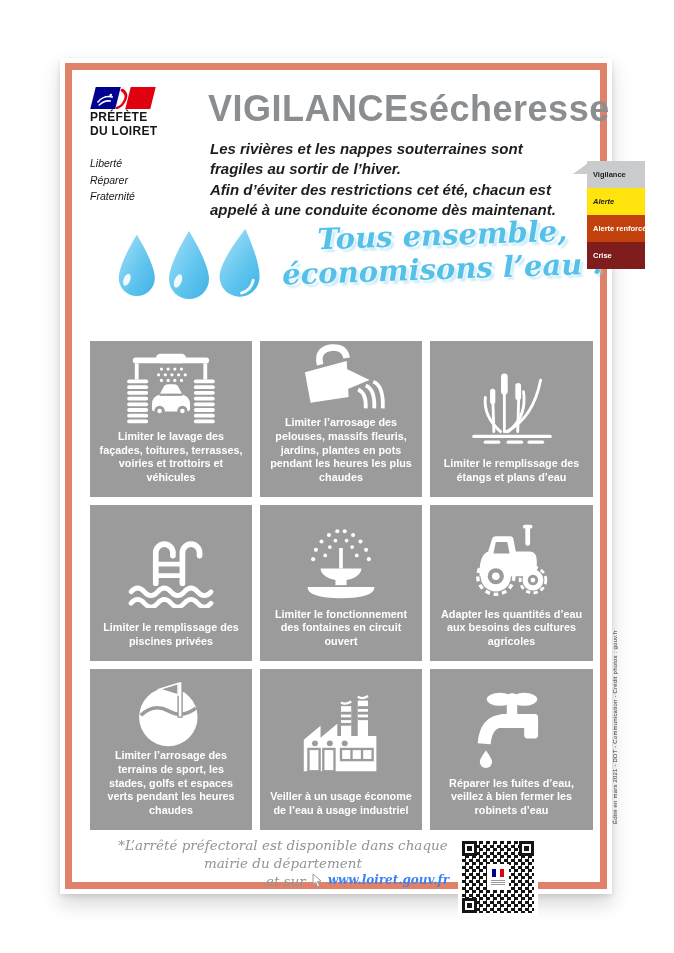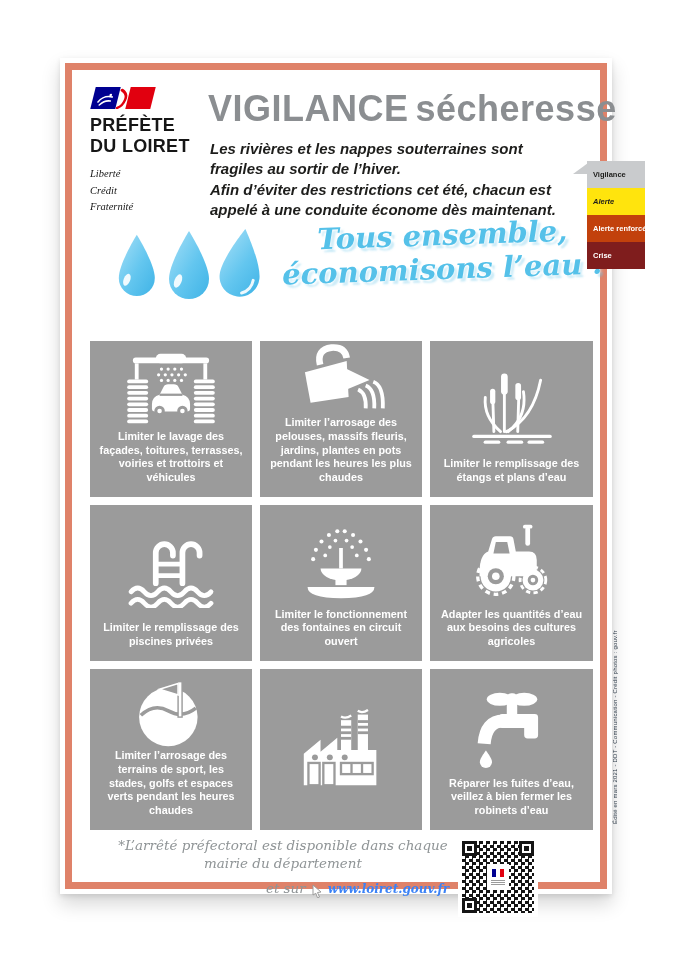--- a/index.html
+++ b/index.html
@@ -13,26 +13,26 @@
   }
   .frame{position:absolute;left:5px;top:5px;right:5px;bottom:5px;border:7px solid #df8269;}
 
   
   .logo{position:absolute;left:30px;top:28px;width:120px;}
   .flag{display:flex;align-items:center;height:24px;margin-left:3px;}
   .flag .seg{display:inline-block;height:22px;transform:skewX(-14deg);}
   .seg-blue{width:25px;background:#000091;position:relative;overflow:hidden;}
   .seg-gap{width:10px;display:flex;align-items:center;justify-content:center;}
   .seg-red{width:25px;background:#e1000f;}
-  .logo-name{font-weight:bold;font-size:18px;line-height:1.18;letter-spacing:.3px;color:#161616;margin-top:5px;}
-  .motto{margin-top:9px;font-family:Liberation Serif, serif;font-style:italic;font-size:10.5px;color:#161616;line-height:1.55;}
+  .logo-name{font-weight:bold;font-size:12px;line-height:1.18;letter-spacing:.3px;color:#161616;}
+  .motto{margin-top:17px;font-family:Liberation Sans, sans-serif;font-style:italic;font-size:10.5px;color:#161616;line-height:1.55;}
 
   .title{position:absolute;left:148px;top:30px;white-space:nowrap;color:#8b8e91;font-size:36px;letter-spacing:.5px;}
   .title .strong{font-weight:800;}
-  .title .light{font-weight:700;margin-left:7px;}
+  .title .light{font-weight:700;}
 
   .intro{position:absolute;left:150px;top:81px;width:368px;font-style:italic;font-weight:bold;
          font-size:15px;line-height:1.35;color:#1d1d1b;}
   .intro p{margin:0;}
 
   
   .scale{position:absolute;left:527px;top:45px;width:58px;z-index:6;}
   .level{height:27px;display:flex;align-items:center;padding-left:6px;box-sizing:border-box;
          font-weight:bold;font-size:7.5px;position:relative;white-space:nowrap;}
   .scale-tail{position:absolute;left:-14px;top:2px;width:0;height:0;
@@ -50,21 +50,21 @@
         grid-template-columns:162px 162px 163px;grid-template-rows:156px 156px 161px;gap:8px;}
   .tile{background:#9b9b9b;color:#fff;display:flex;flex-direction:column;align-items:center;
         justify-content:flex-end;padding:10px 8px 12px;box-sizing:border-box;text-align:center;}
   .icon-wrap{flex:1;display:flex;align-items:center;justify-content:center;width:100%;}
   .caption{font-weight:bold;font-size:10.8px;line-height:1.28;}
 
   
   .footer-note{position:absolute;left:55px;top:779px;width:336px;
                font-family:"DejaVu Serif",serif;font-style:italic;color:#8f9496;
                font-size:13.5px;line-height:1.3;text-align:center;}
-  .note-line2{text-align:right;padding-right:2px;margin-top:8px;display:flex;justify-content:flex-end;align-items:flex-end;gap:5px;}
+  .note-line2{text-align:right;padding-right:2px;margin-top:1px;display:flex;justify-content:flex-end;align-items:flex-start;gap:5px;}
   .website{font-weight:bold;font-size:12px;color:#3b82f6;}
 
   
   .qr{position:absolute;left:458px;top:837px;width:80px;height:80px;background:#fff;padding:4px;
       box-sizing:border-box;z-index:7;}
   .qr-pattern{position:relative;width:100%;height:100%;
       background:repeating-conic-gradient(#151515 0% 25%,#ffffff 0% 50%) 0 0/7px 7px;}
   .finder{position:absolute;width:15px;height:15px;border:3px solid #151515;background:#fff;box-sizing:border-box;}
   .finder::after{content:"";position:absolute;left:2px;top:2px;width:5px;height:5px;background:#151515;}
   .f-tl{left:0;top:0}.f-tr{right:0;top:0}.f-bl{left:0;bottom:0}
@@ -102,21 +102,21 @@
           </svg>
       </span>
       <span class="seg seg-red"></span>
     </div>
     <div class="logo-name">
       <div>PRÉFÈTE</div>
       <div>DU LOIRET</div>
     </div>
     <div class="motto">
       <div>Liberté</div>
-      <div>Crédit</div>
+      <div>Réparer</div>
       <div>Fraternité</div>
     </div>
   </div>
 
   <div class="title">
     <span class="strong">VIGILANCE</span><span class="light">sécheresse</span>
   </div>
 
   <div class="intro">
     <p>Les rivières et les nappes souterraines sont fragiles au sortir de l’hiver.</p>
@@ -361,20 +361,21 @@
           <circle cx="22" cy="52" r="3.2" fill="#9b9b9b"></circle>
             <circle cx="38" cy="52" r="3.2" fill="#9b9b9b"></circle>
             <circle cx="54" cy="52" r="3.2" fill="#9b9b9b"></circle>
           <rect x="15" y="58" width="12" height="24" fill="#fff" stroke="#9b9b9b" stroke-width="2.5"></rect>
           <rect x="31" y="58" width="12" height="24" fill="#fff" stroke="#9b9b9b" stroke-width="2.5"></rect>
           <rect x="50" y="58" width="34" height="12" fill="#fff" stroke="#9b9b9b" stroke-width="2.5"></rect>
           <line x1="61.3" y1="58" x2="61.3" y2="70" stroke="#9b9b9b" stroke-width="2.5"></line>
           <line x1="72.6" y1="58" x2="72.6" y2="70" stroke="#9b9b9b" stroke-width="2.5"></line>
         </svg>
       </div>
+      <div class="caption">Veiller à un usage économe de l’eau à usage industriel</div>
     </div>
 
     <div class="tile">
       <div class="icon-wrap">
         <svg width="92" height="80" viewBox="0 0 100 92" fill="#fff">
           <ellipse cx="36" cy="13" rx="15" ry="7.5"></ellipse>
             <ellipse cx="64" cy="13" rx="15" ry="7.5"></ellipse>
           <rect x="45" y="6" width="10" height="14" rx="4"></rect>
           <rect x="44" y="18" width="12" height="14"></rect>
           <rect x="34" y="30" width="44" height="16" rx="5"></rect>

